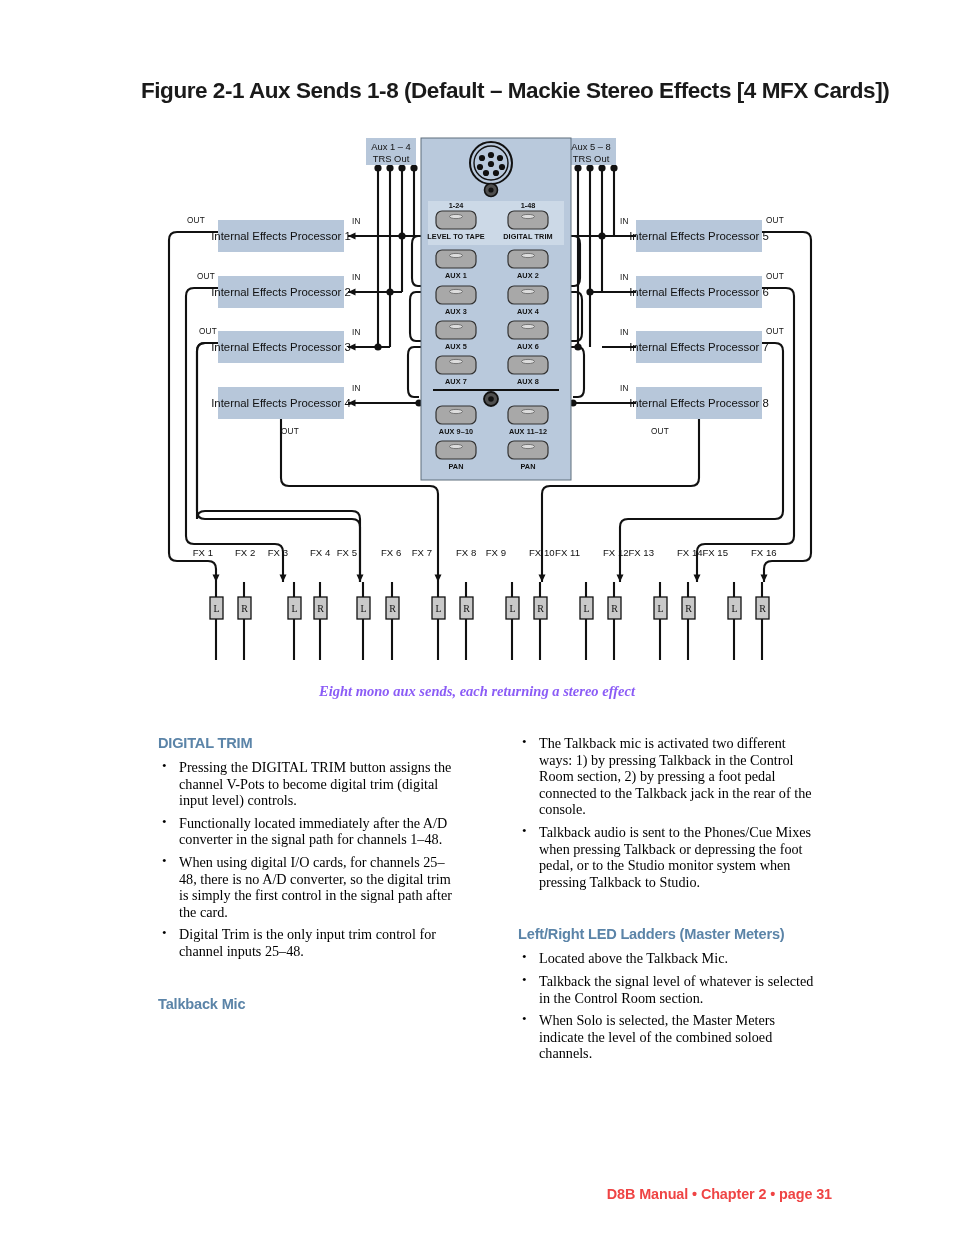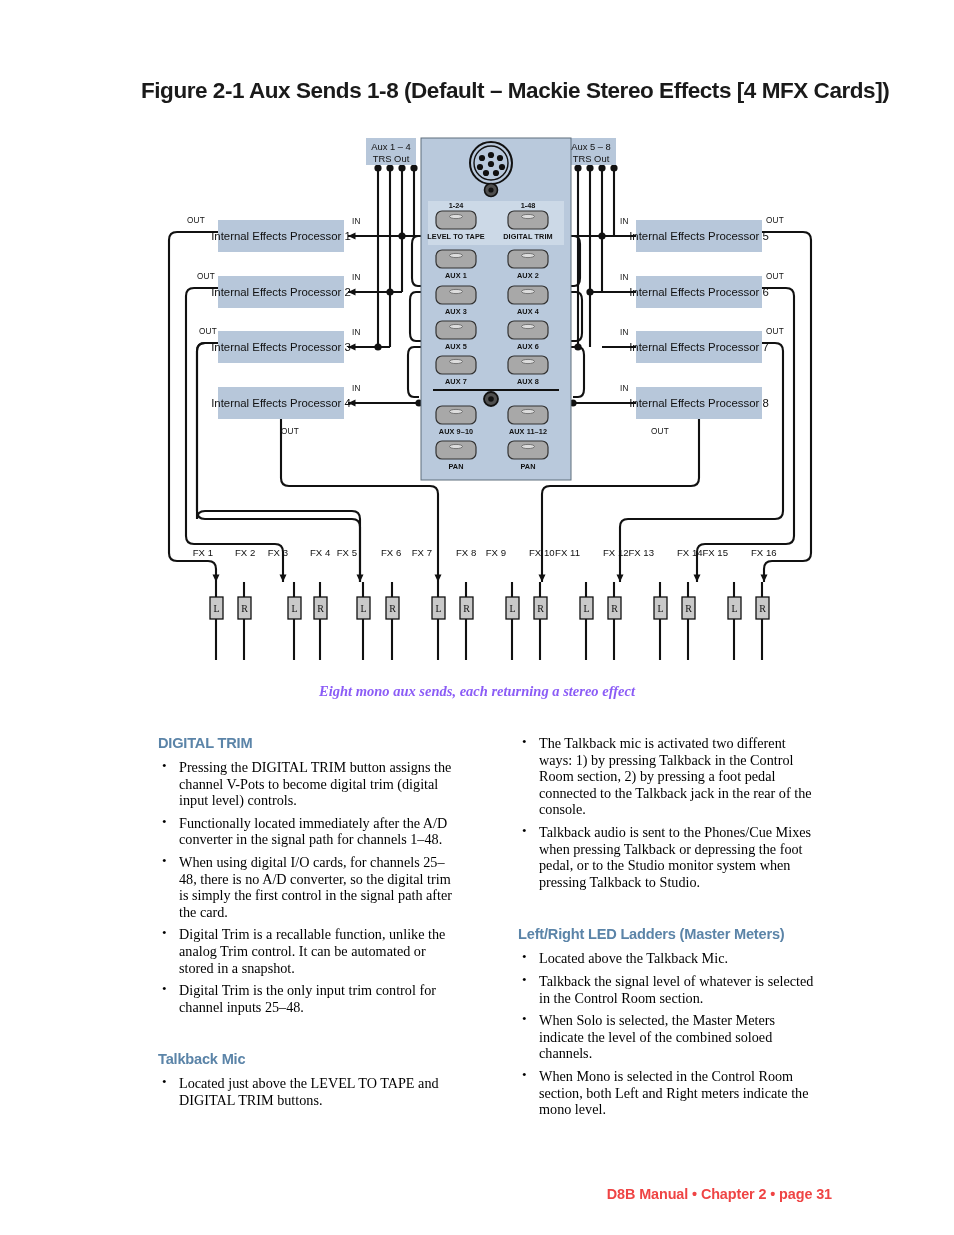--- a/index.html
+++ b/index.html
@@ -449,36 +449,31 @@
 </div>
 
 <div class="fig-caption">Eight mono aux sends, each returning a stereo effect</div>
 
 <div class="col col-left">
   <h2 class="section">DIGITAL TRIM</h2>
   <ul class="bullets">
     <li>Pressing the DIGITAL TRIM button assigns the channel V-Pots to become digital trim (digital input level) controls.</li>
     <li>Functionally located immediately after the A/D converter in the signal path for channels 1–48.</li>
     <li>When using digital I/O cards, for channels 25–48, there is no A/D converter, so the digital trim is simply the first control in the signal path after the card.</li>
-    <li>Digital Trim is a recallable function, unlike the analog Trim control. It can be automated or stored in a snapshot.</li>
     <li>Digital Trim is the only input trim control for channel inputs 25–48.</li>
   </ul>
   <h2 class="section spaced">Talkback Mic</h2>
-  <ul class="bullets">
-    <li>Located just above the LEVEL TO TAPE and DIGITAL TRIM buttons.</li>
-  </ul>
 </div>
 
 <div class="col col-right">
   <ul class="bullets">
     <li>The Talkback mic is activated two different ways: 1) by pressing Talkback in the Control Room section, 2) by pressing a foot pedal connected to the Talkback jack in the rear of the console.</li>
     <li>Talkback audio is sent to the Phones/Cue Mixes when pressing Talkback or depressing the foot pedal, or to the Studio monitor system when pressing Talkback to Studio.</li>
   </ul>
   <h2 class="section spaced">Left/Right LED Ladders (Master Meters)</h2>
   <ul class="bullets">
     <li>Located above the Talkback Mic.</li>
     <li>Talkback the signal level of whatever is selected in the Control Room section.</li>
     <li>When Solo is selected, the Master Meters indicate the level of the combined soloed channels.</li>
-    <li>When Mono is selected in the Control Room section, both Left and Right meters indicate the mono level.</li>
   </ul>
 </div>
 
 <div class="footer">D8B Manual • Chapter 2 • page 31</div>
 
 </body></html>

